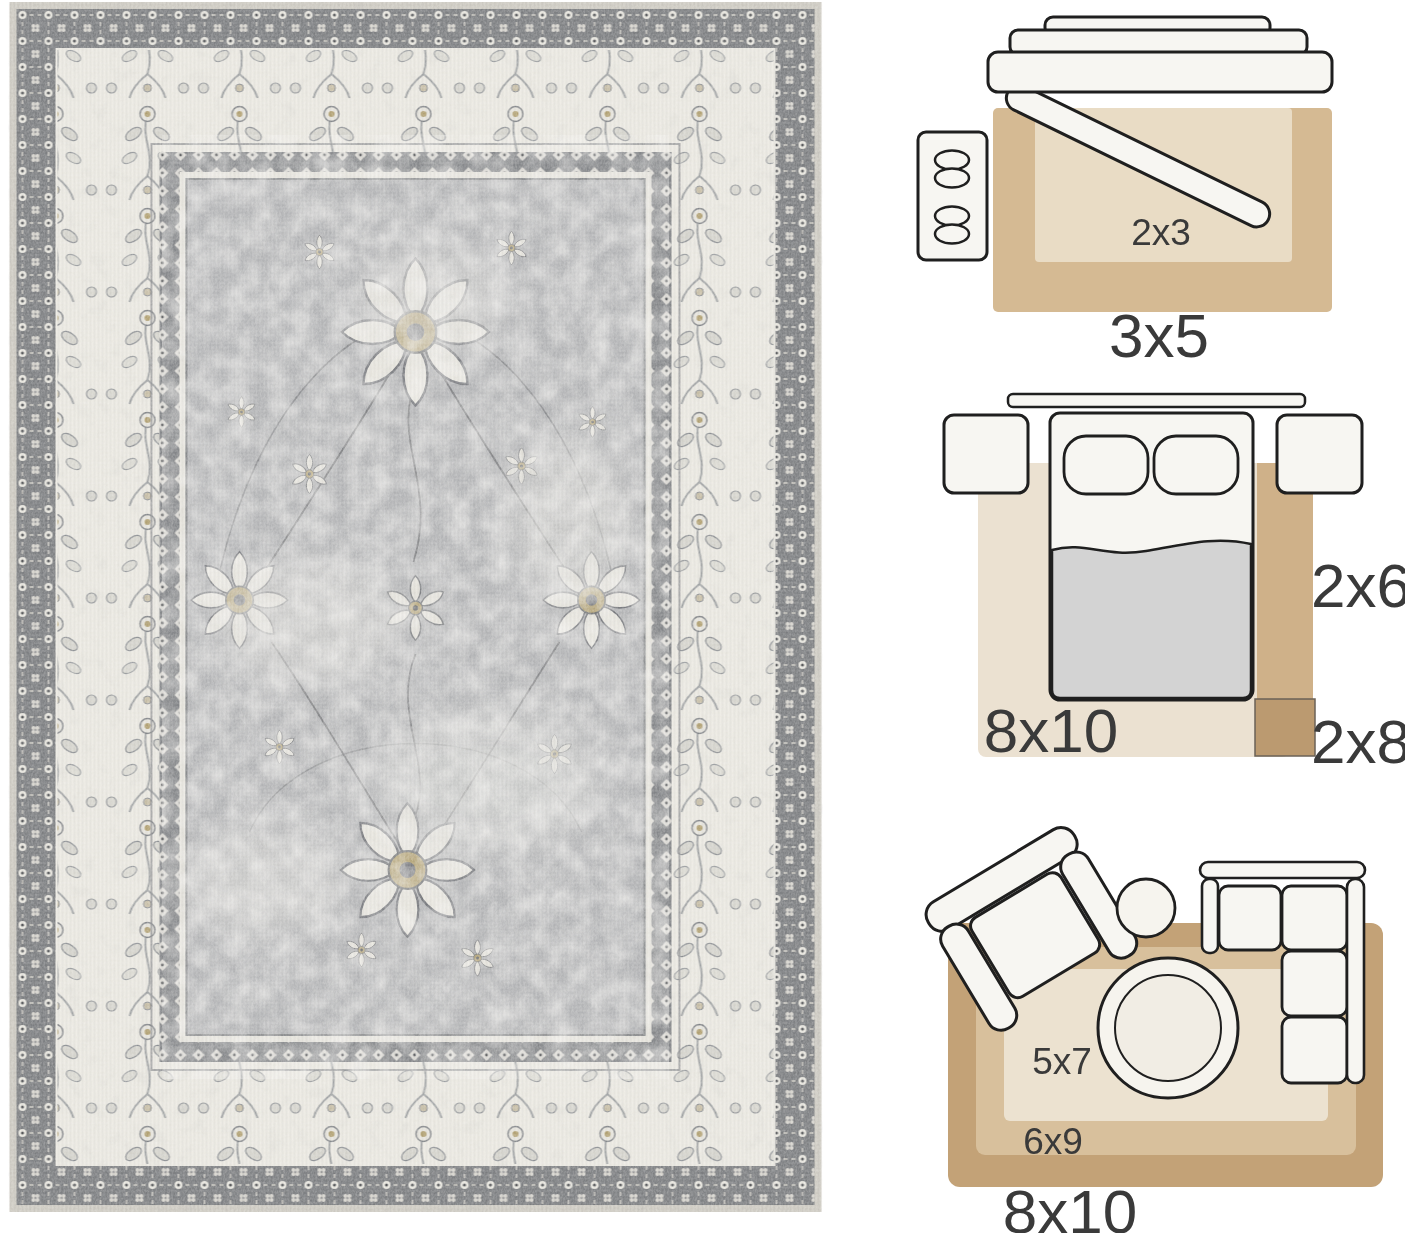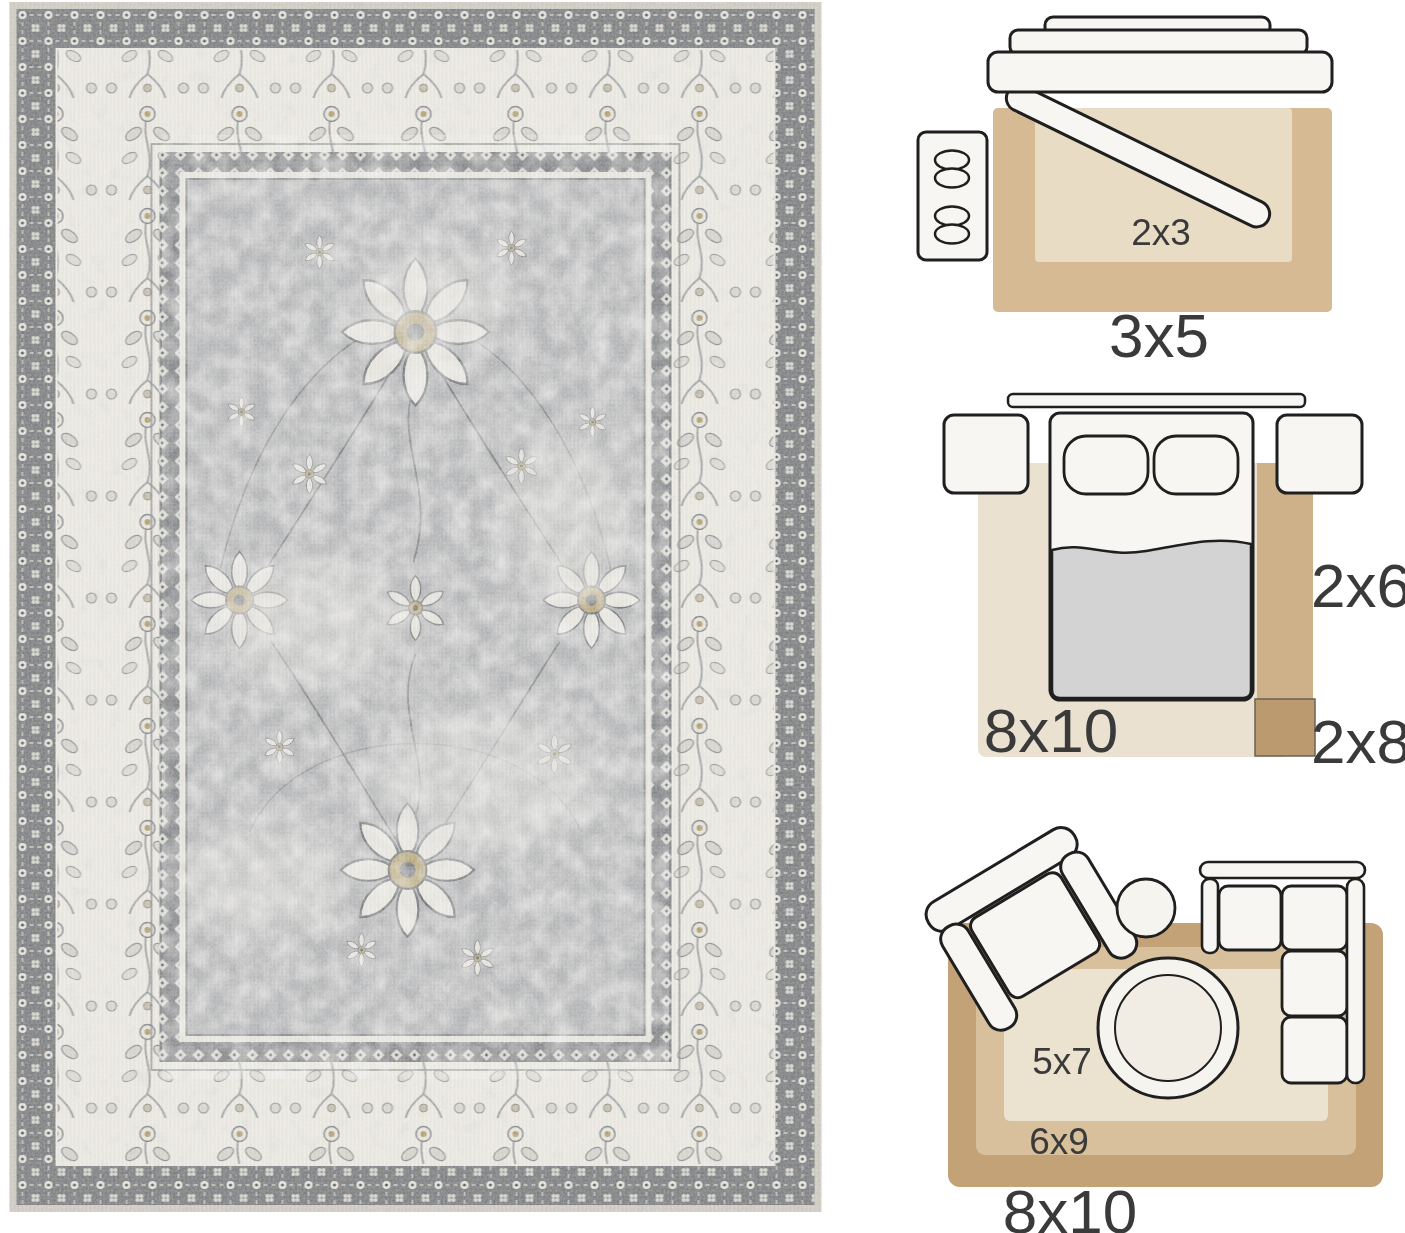--- a/index.html
+++ b/index.html
@@ -228,15 +228,15 @@
   </svg>
 
   <span class="size-label" style="left:1161px;top:232px;">2x3</span>
   <span class="size-label lg" style="left:1159px;top:336px;">3x5</span>
 
   <span class="size-label lg" style="left:1361px;top:586px;text-align:center;">2x6</span>
   <span class="size-label lg" style="left:1051px;top:731px;">8x10</span>
   <span class="size-label lg" style="left:1361px;top:730px;margin-top:12px;">2x8</span>
 
   <span class="size-label" style="left:1053px;top:1061px;margin-left:9px;">5x7</span>
-  <span class="size-label" style="left:1053px;top:1141px;margin-left:6px;">6x9</span>
+  <span class="size-label" style="left:1053px;top:1141px;">6x9</span>
   <span class="size-label lg" style="left:1070px;top:1212px;">8x10</span>
 </div>
 
 </body></html>

